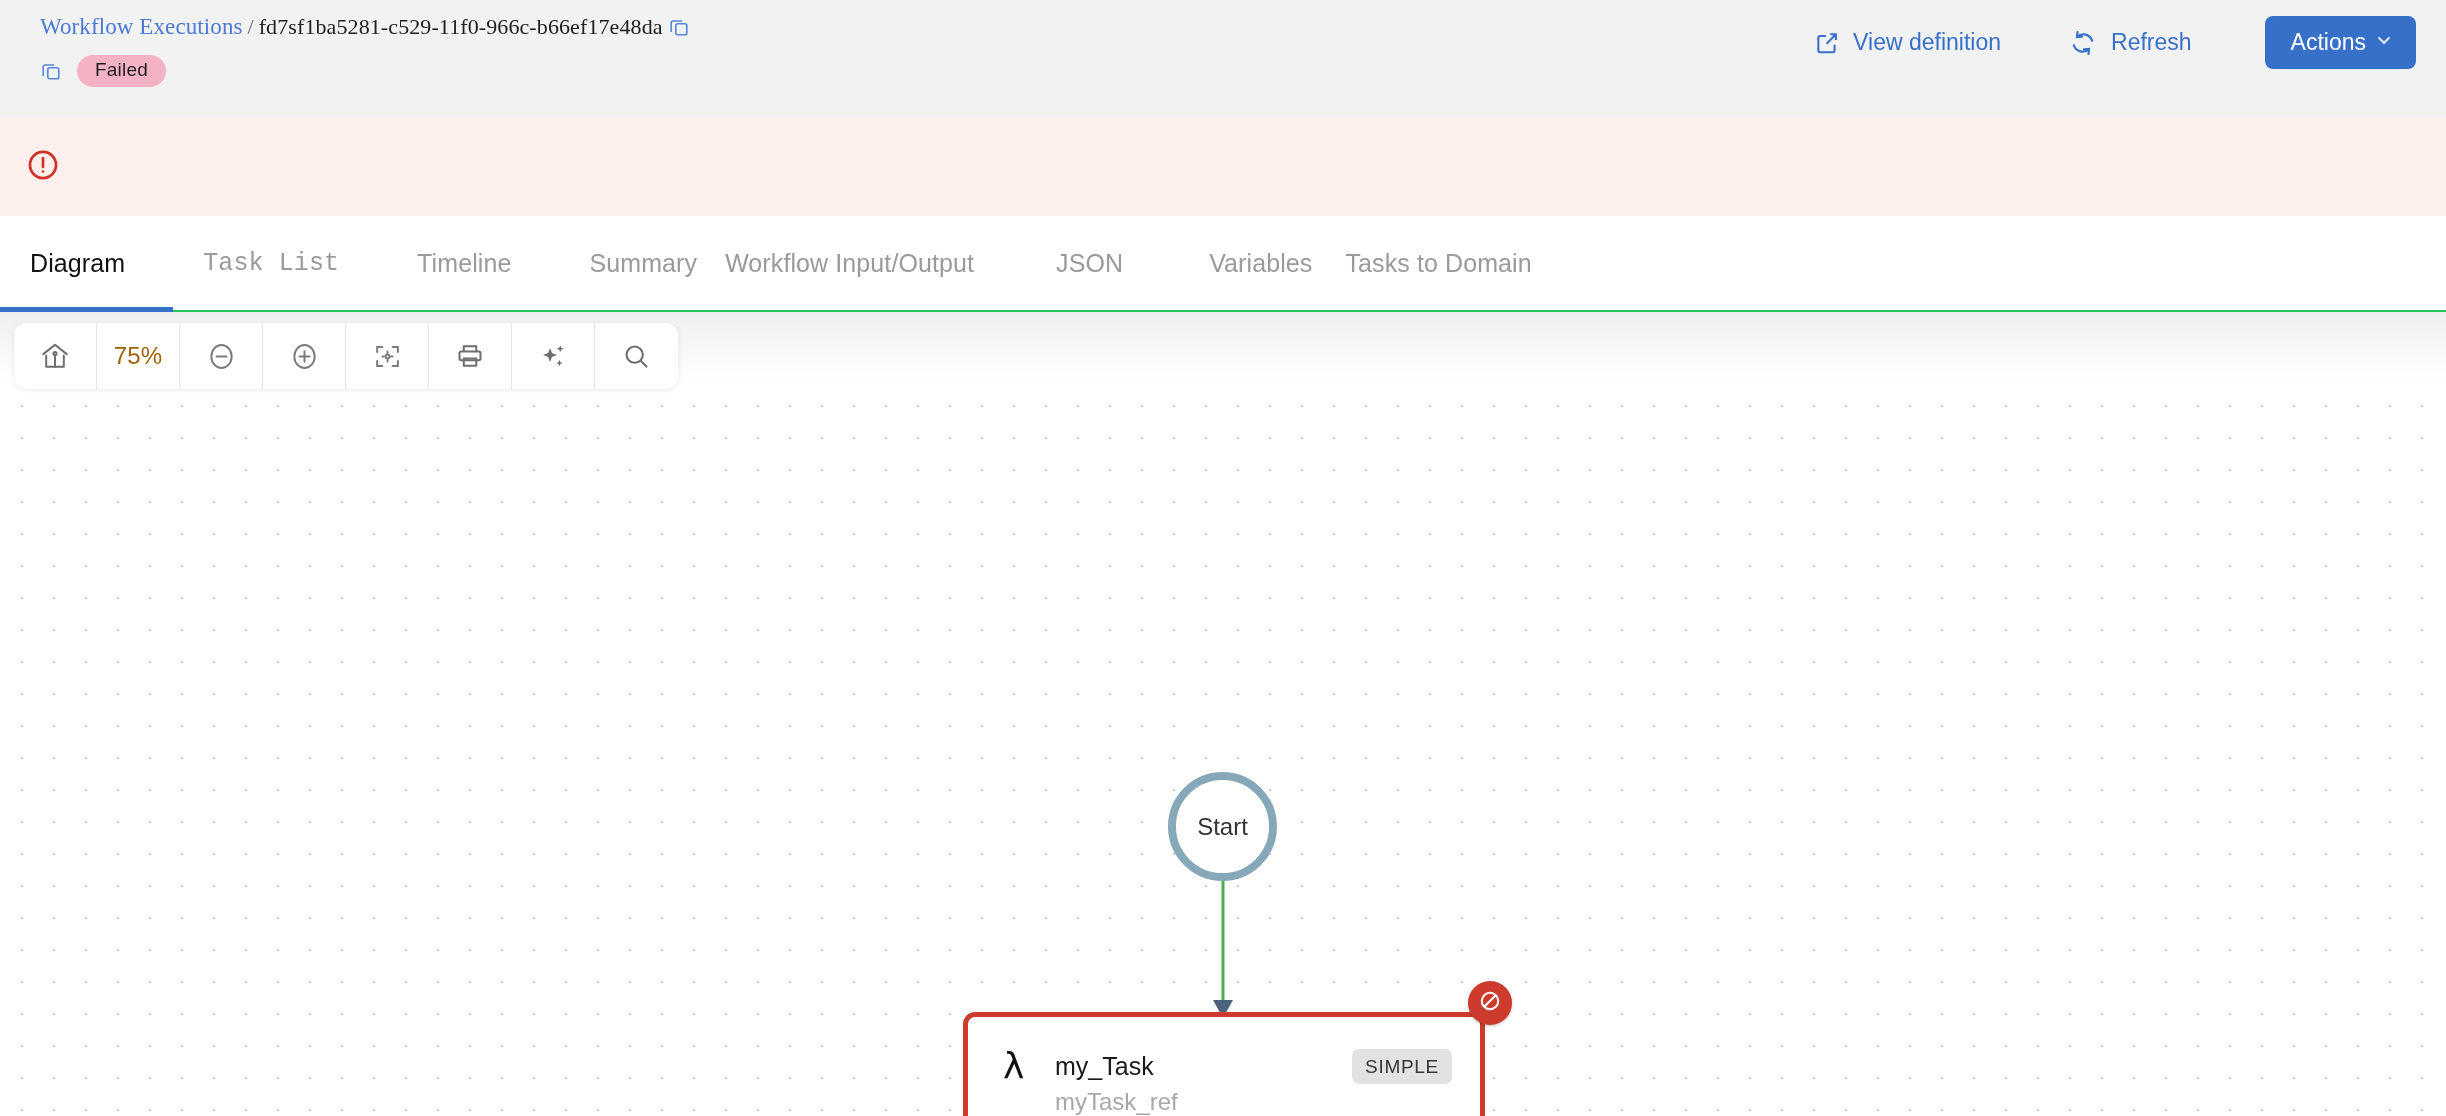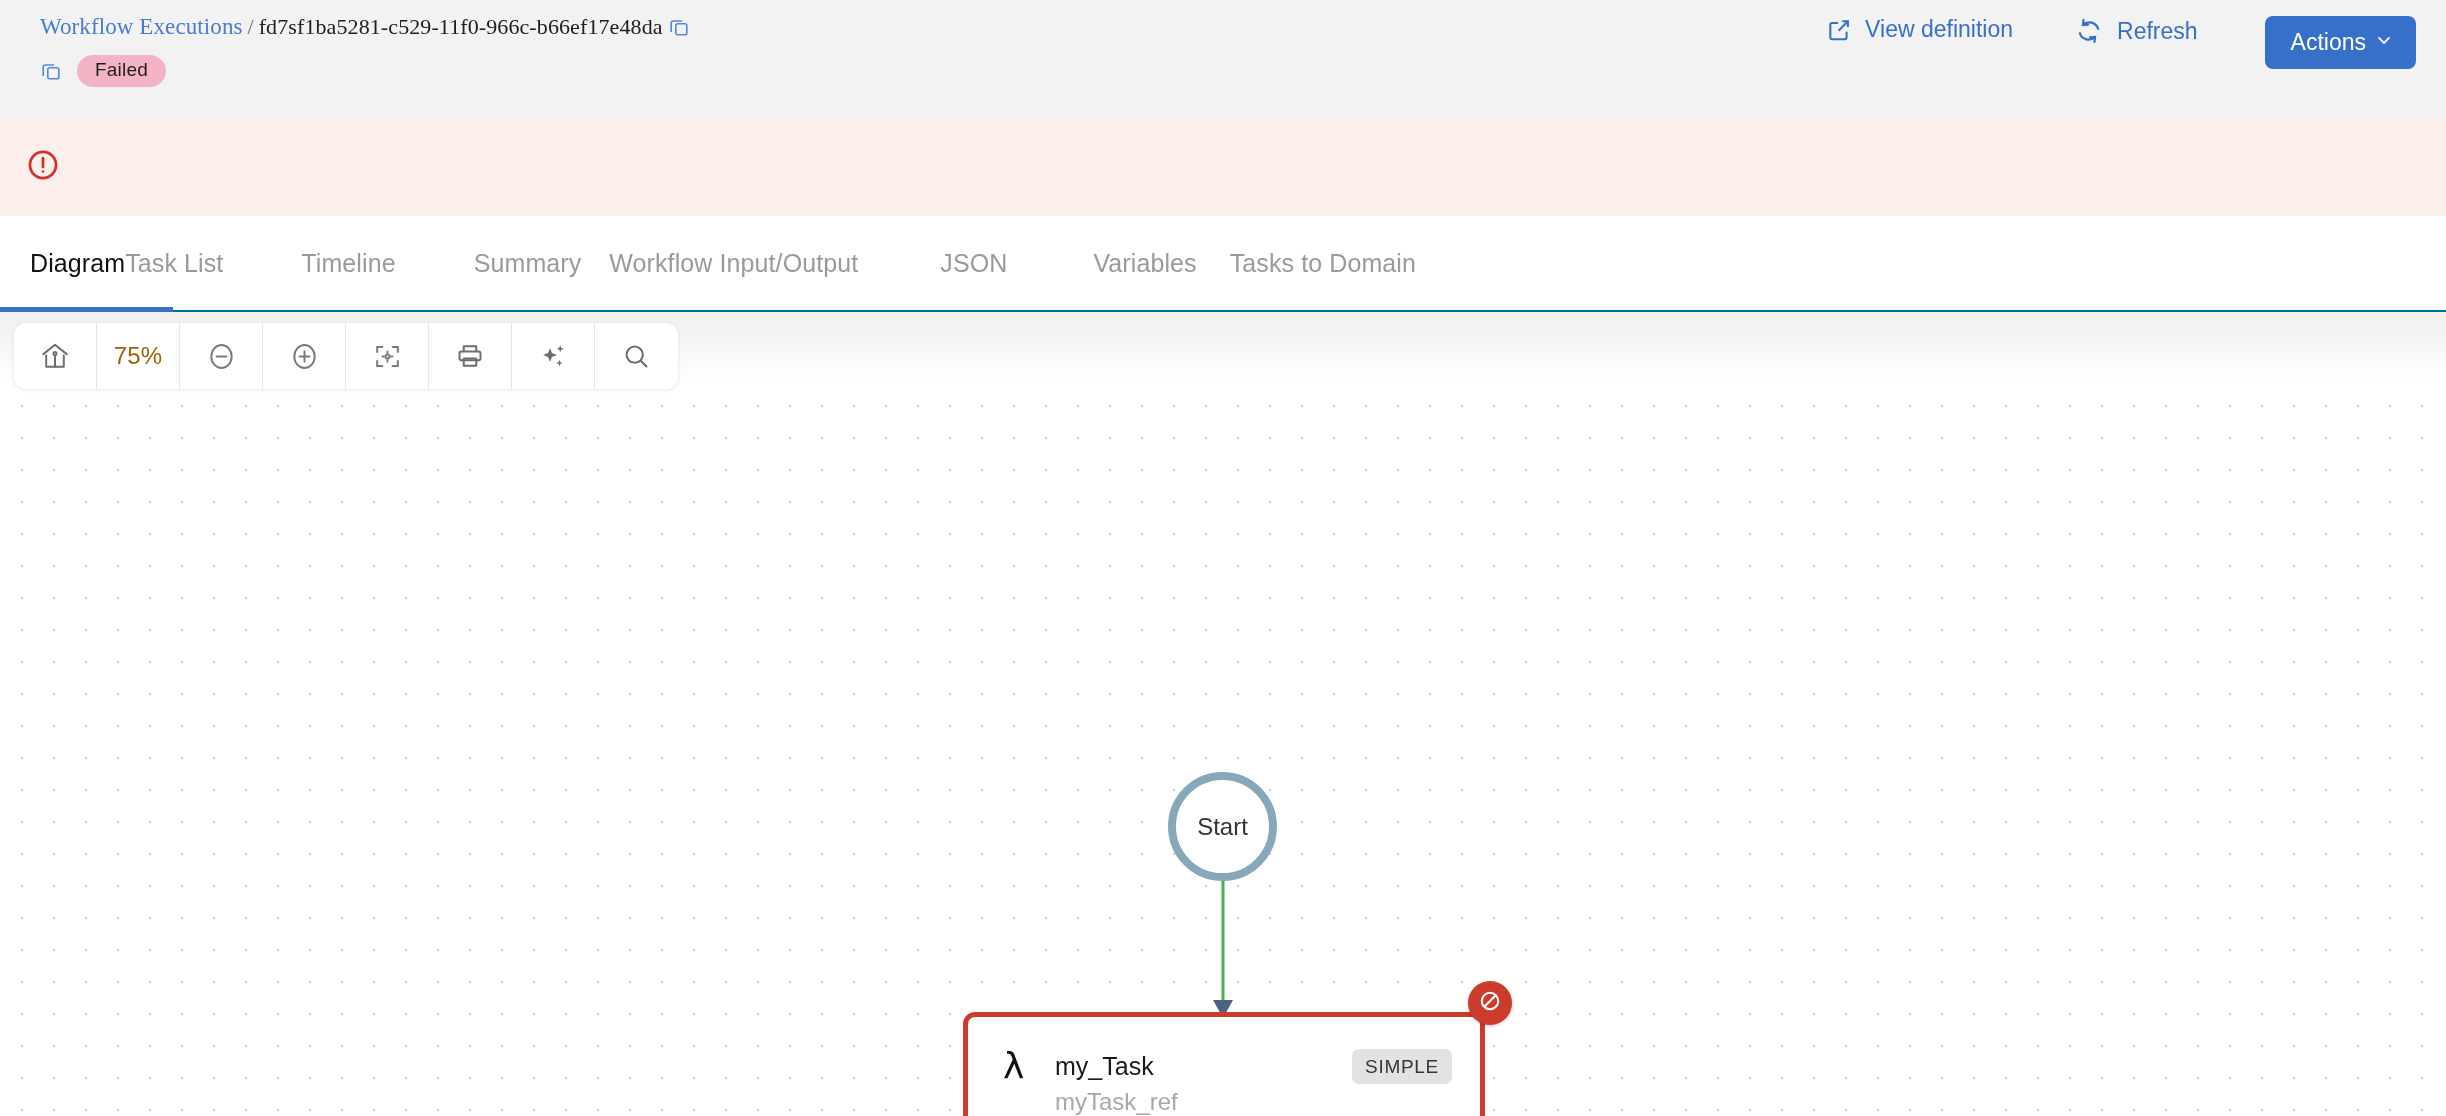--- a/index.html
+++ b/index.html
@@ -62,22 +62,22 @@
     padding: 5px 18px 8px;
     line-height: 1;
     letter-spacing: .2px;
   }
 
   .header-actions {
     position: absolute;
     right: 30px;
     top: 16px;
     display: flex;
-    align-items: flex-start;
-    gap: 9px;
+    align-items: center;
+    gap: 15px;
   }
   .hdr-btn {
     display: flex;
     align-items: center;
     gap: 13px;
     color: #3670c8;
     font-size: 23px;
     cursor: pointer;
     padding: 0 26px;
     background: transparent;
@@ -117,21 +117,21 @@
   }
 
   
   .tabs {
     position: relative;
     width: 2446px;
     height: 96px;
     background: #ffffff;
     display: flex;
     align-items: center;
-    border-bottom: 2px solid #0369a1;
+    border-bottom: 2px solid #22c55e;
   }
   .tab {
     font-size: 25px;
     color: #9a9a9a;
     cursor: pointer;
     height: 94px;
     display: flex;
     align-items: center;
     letter-spacing: .1px;
     white-space: nowrap;
@@ -341,21 +341,21 @@
     <svg width="34" height="34" viewBox="0 0 24 24" fill="none" stroke="#d0322a" stroke-width="1.9" stroke-linecap="round">
       <circle cx="12" cy="12" r="9.2"></circle>
       <path d="M12 7.2v6.2"></path>
       <circle cx="12" cy="16.6" r="0.95" fill="#d0322a" stroke="none"></circle>
     </svg>
   </span>
 </div>
 
 <div class="tabs">
   <div class="tab active" style="margin-left:30px;">Diagram</div>
-  <div class="tab" style="">Task List</div>
+  <div class="tab" style="margin-left:78px;font-family:Liberation Mono, monospace;">Task List</div>
   <div class="tab" style="margin-left:78px;">Timeline</div>
   <div class="tab" style="margin-left:78px;">Summary</div>
   <div class="tab" style="margin-left:28px;">Workflow Input/Output</div>
   <div class="tab" style="margin-left:82px;">JSON</div>
   <div class="tab" style="margin-left:86px;">Variables</div>
   <div class="tab" style="margin-left:33px;">Tasks to Domain</div>
   <div class="tab-underline"></div>
 </div>
 
 <div class="canvas">

